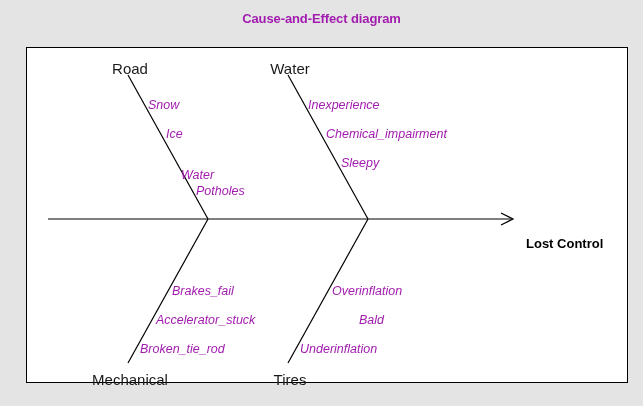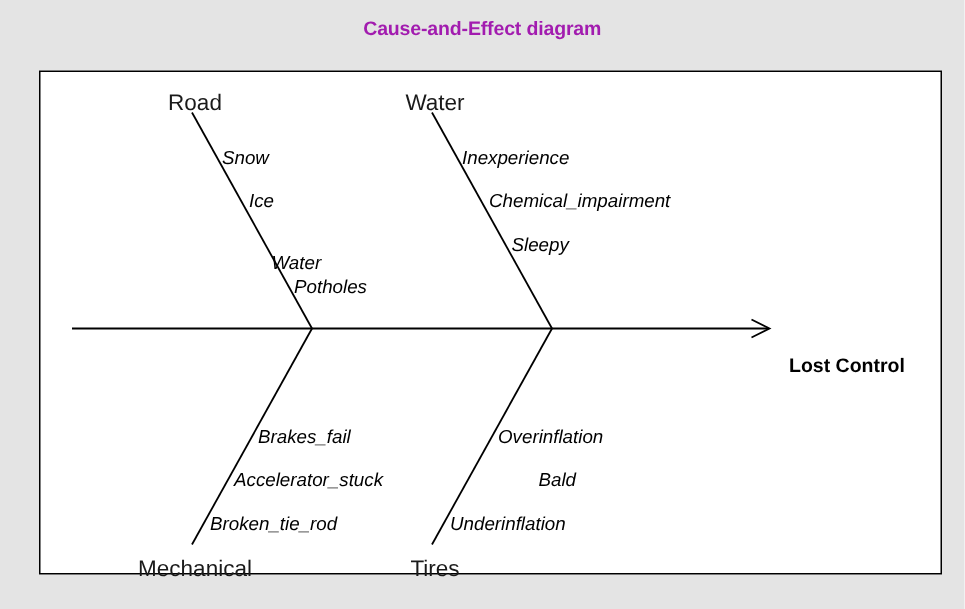--- a/index.html
+++ b/index.html
@@ -50,21 +50,21 @@
     position: absolute;
     font-size: 15px;
     color: #1a1a1a;
     white-space: nowrap;
     transform: translateX(-50%);
   }
   .cause-label {
     position: absolute;
     font-size: 12.5px;
     font-style: italic;
-    color: #000000;
+    color: #a21caf;
     white-space: nowrap;
   }
   #effect-label {
     position: absolute;
     left: 526px;
     top: 211px;
     font-size: 13px;
     font-weight: bold;
     color: #000;
     white-space: nowrap;

